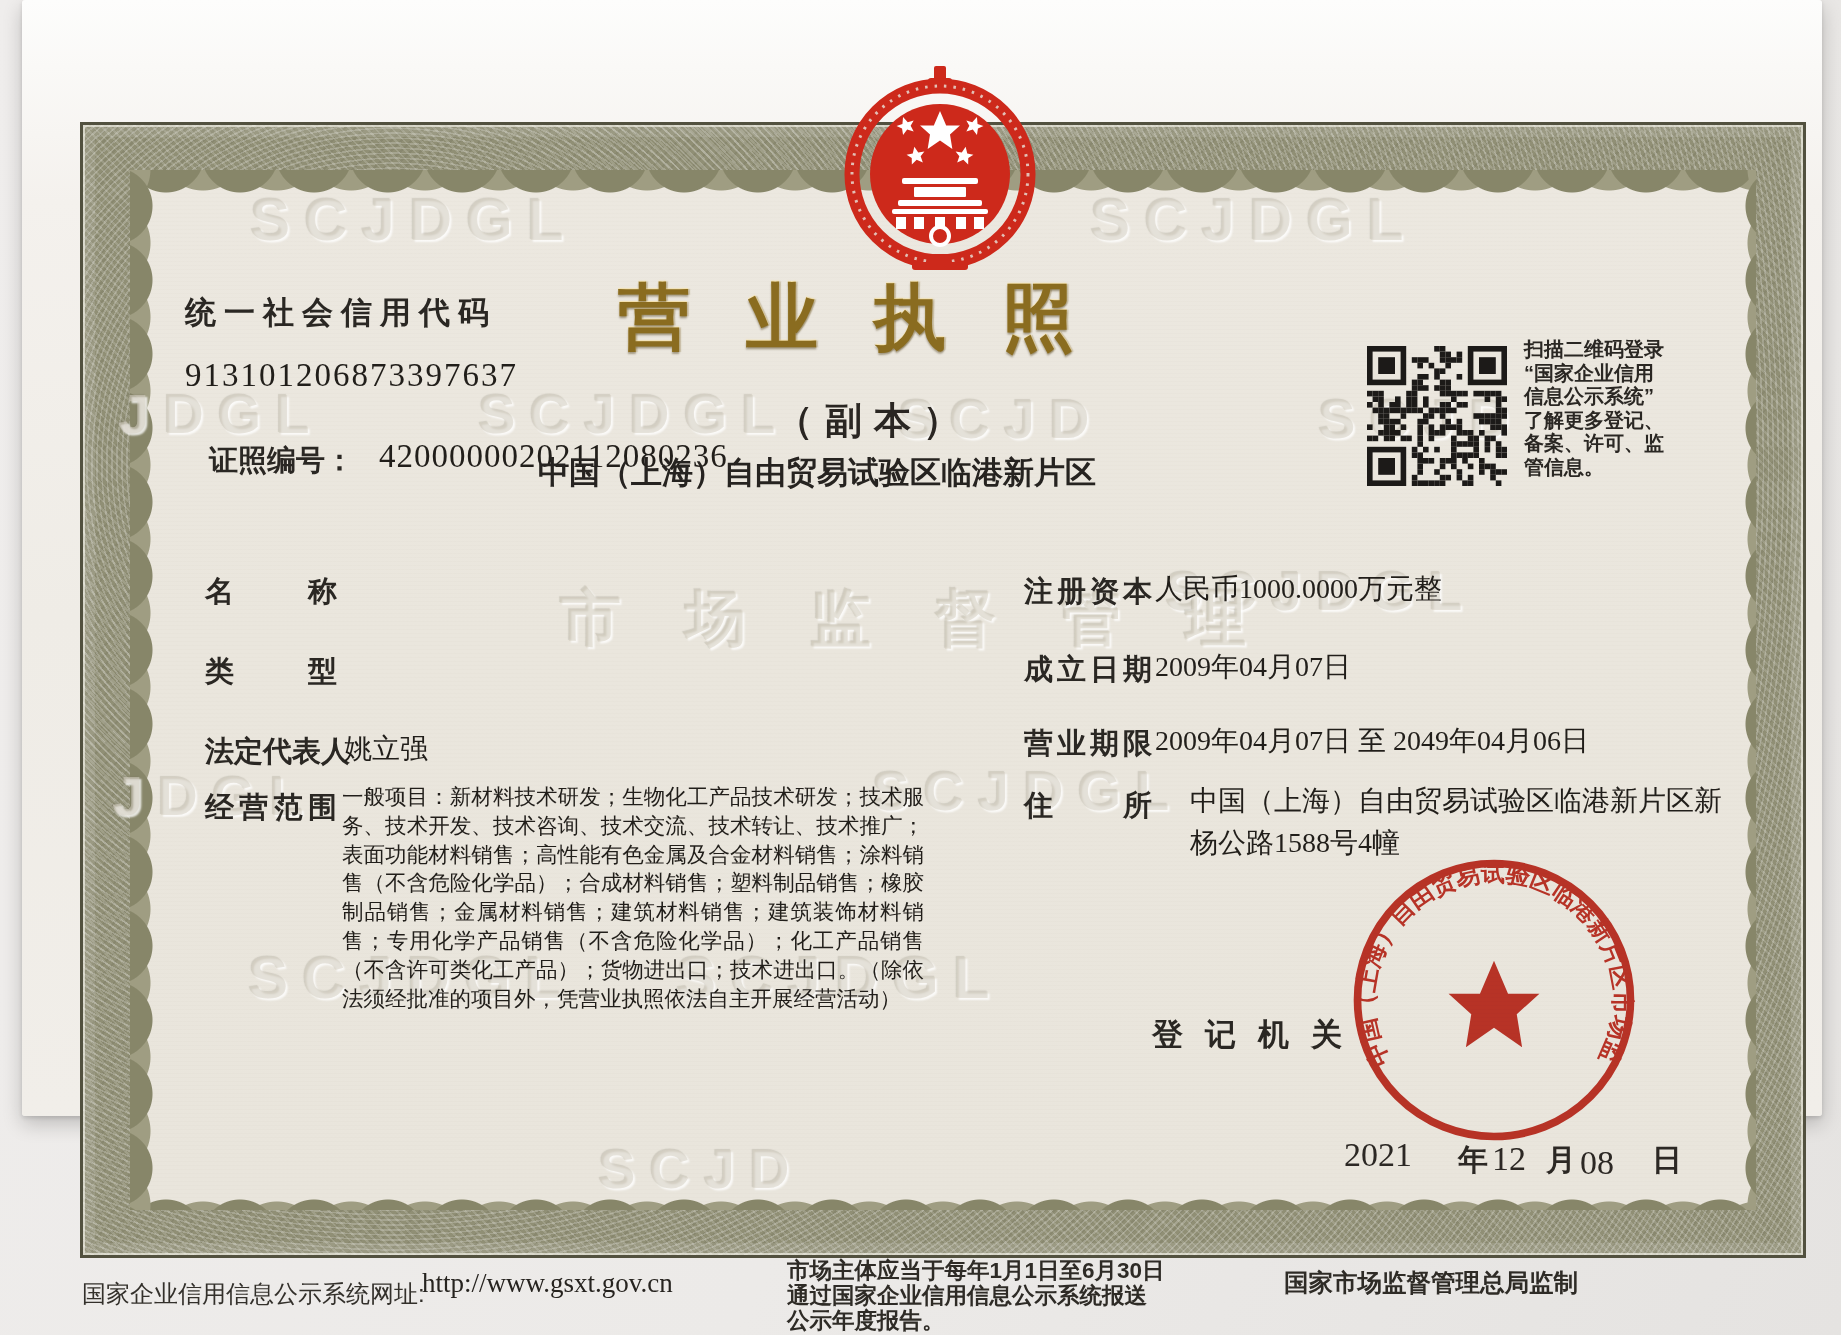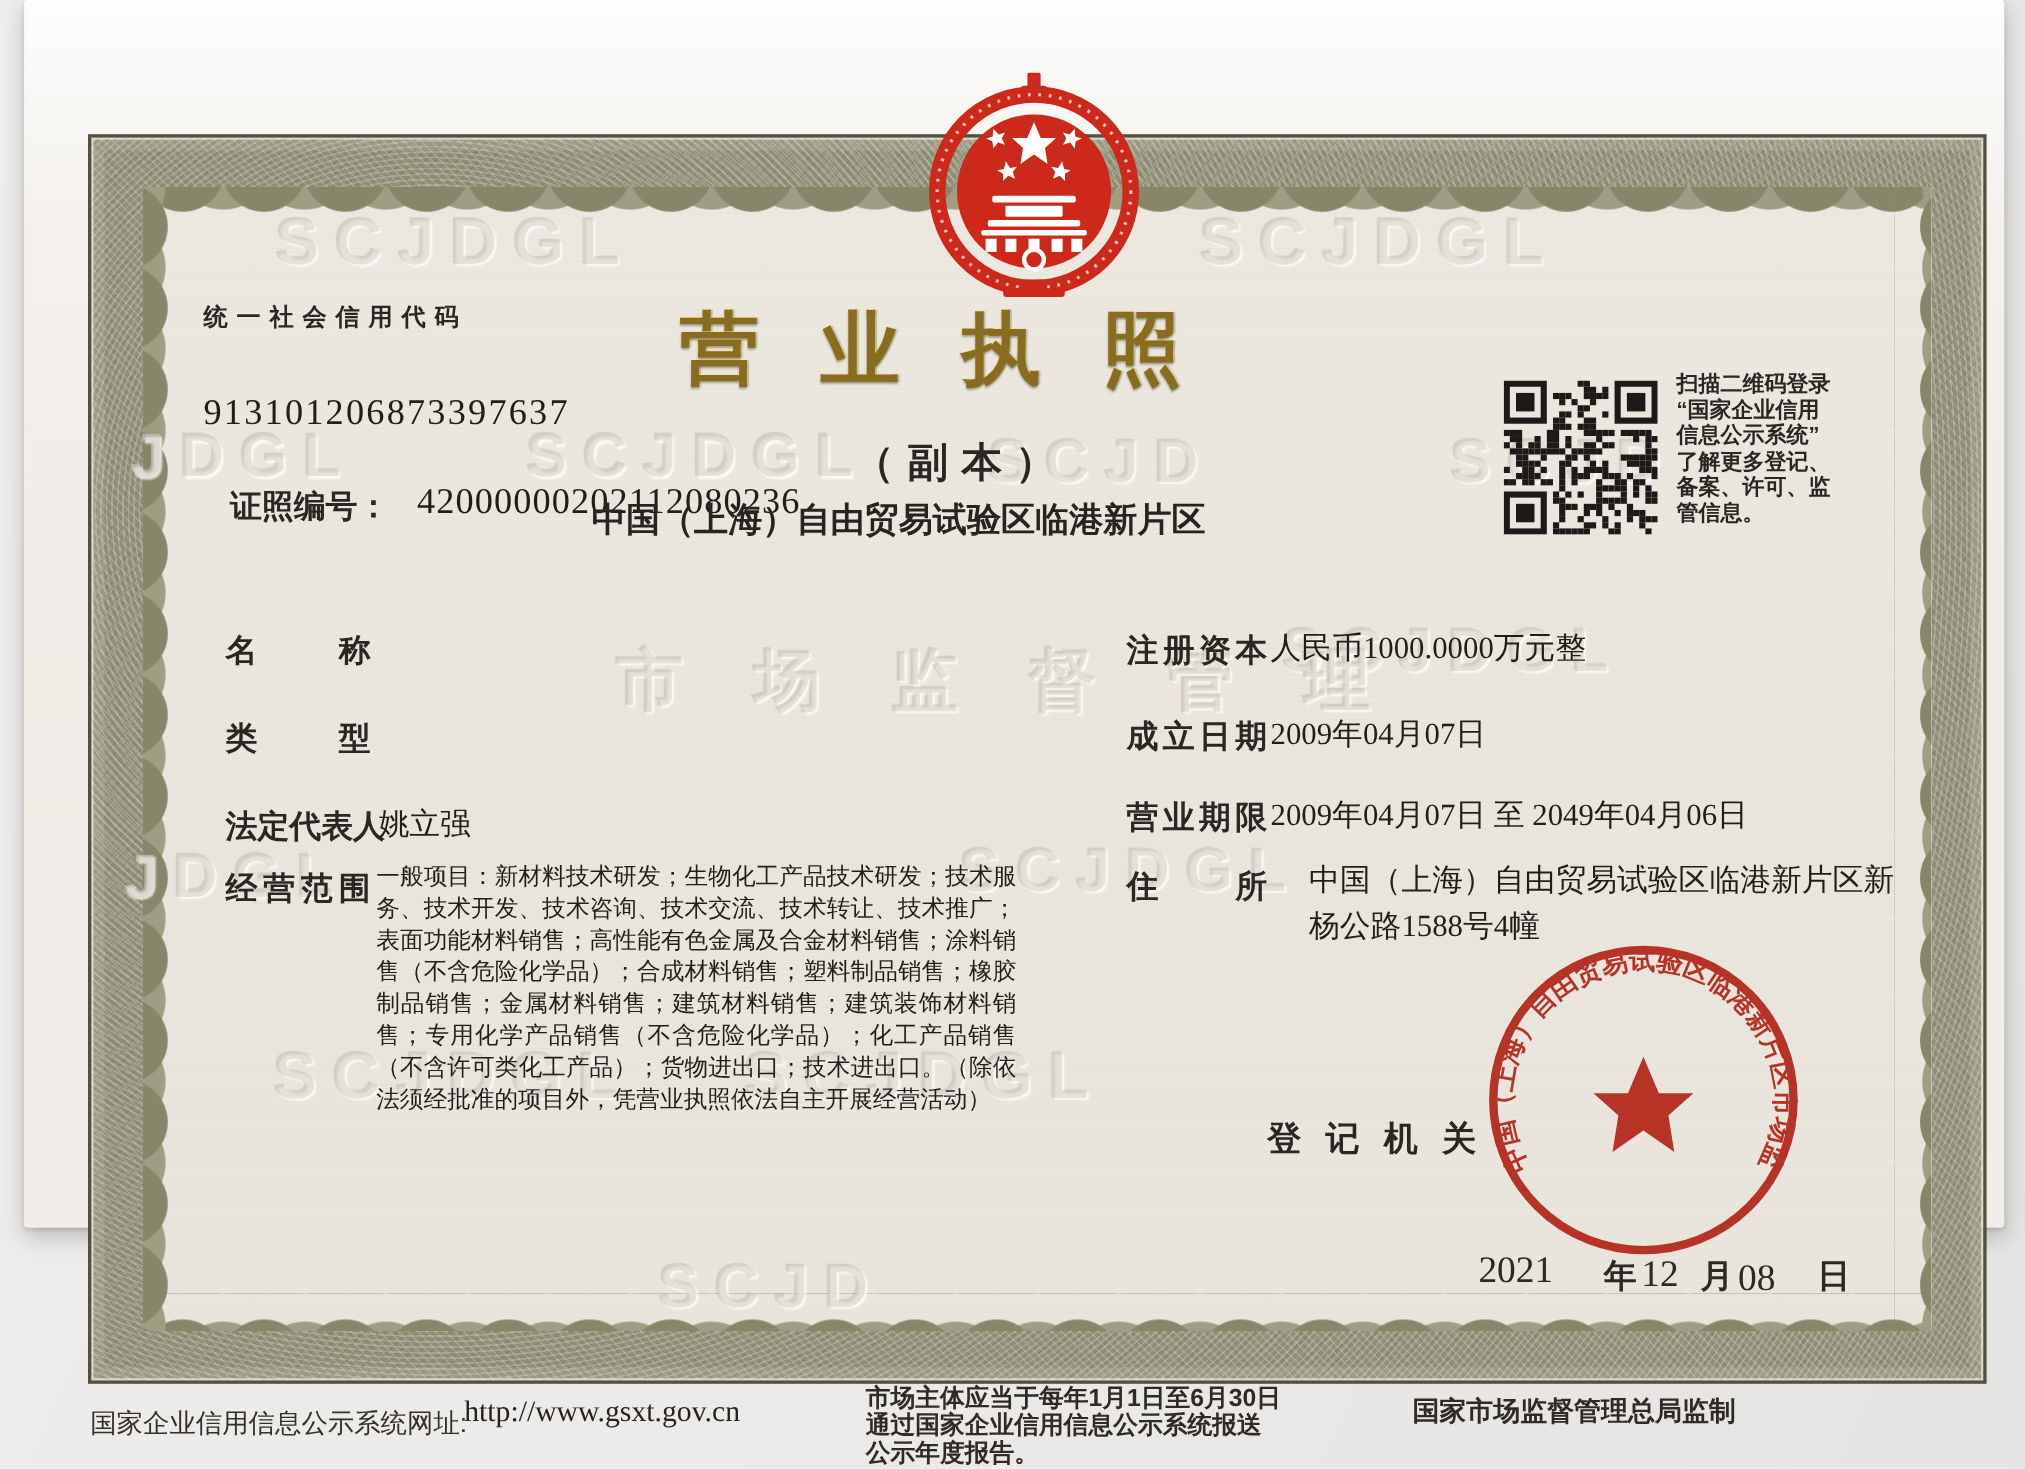--- a/index.html
+++ b/index.html
@@ -134,21 +134,21 @@
       <rect x="50" y="143" width="96" height="5" rx="2"></rect>
       <rect x="54" y="151" width="10" height="12"></rect>
         <rect x="72" y="151" width="10" height="12"></rect>
       <rect x="93" y="151" width="10" height="12"></rect>
         <rect x="114" y="151" width="10" height="12"></rect>
       <rect x="132" y="151" width="10" height="12"></rect>
       <circle cx="98" cy="170" r="9" fill="none" stroke="#ffffff" stroke-width="4"></circle>
     </g>
   </svg>
 
-  <div class="abs lbl" style="left:163px;top:273px;font-size:22px;letter-spacing:8px;">统一社会信用代码</div>
+  <div class="abs lbl" style="left:163px;top:292px;font-size:31px;letter-spacing:8px;">统一社会信用代码</div>
   <div class="abs val" style="left:163px;top:357px;font-size:33px;letter-spacing:2px;">913101206873397637</div>
   <div class="abs lbl" style="left:187px;top:441px;">证照编号：</div>
   <div class="abs val" style="left:357px;top:438px;font-size:33px;letter-spacing:1px;">42000000202112080236</div>
 
   <div class="abs center title" style="left:852px;top:270px;">营业执照</div>
   <div class="abs center subtitle" style="left:852px;top:396px;">（副本）</div>
   <div class="abs center region" style="left:795px;top:452px;">中国（上海）自由贸易试验区临港新片区</div>
 
   <div class="qr-box" style="left:1345px;top:346px;width:140px;height:140px;">
     <svg viewBox="0 0 150 150" width="140" height="140">

